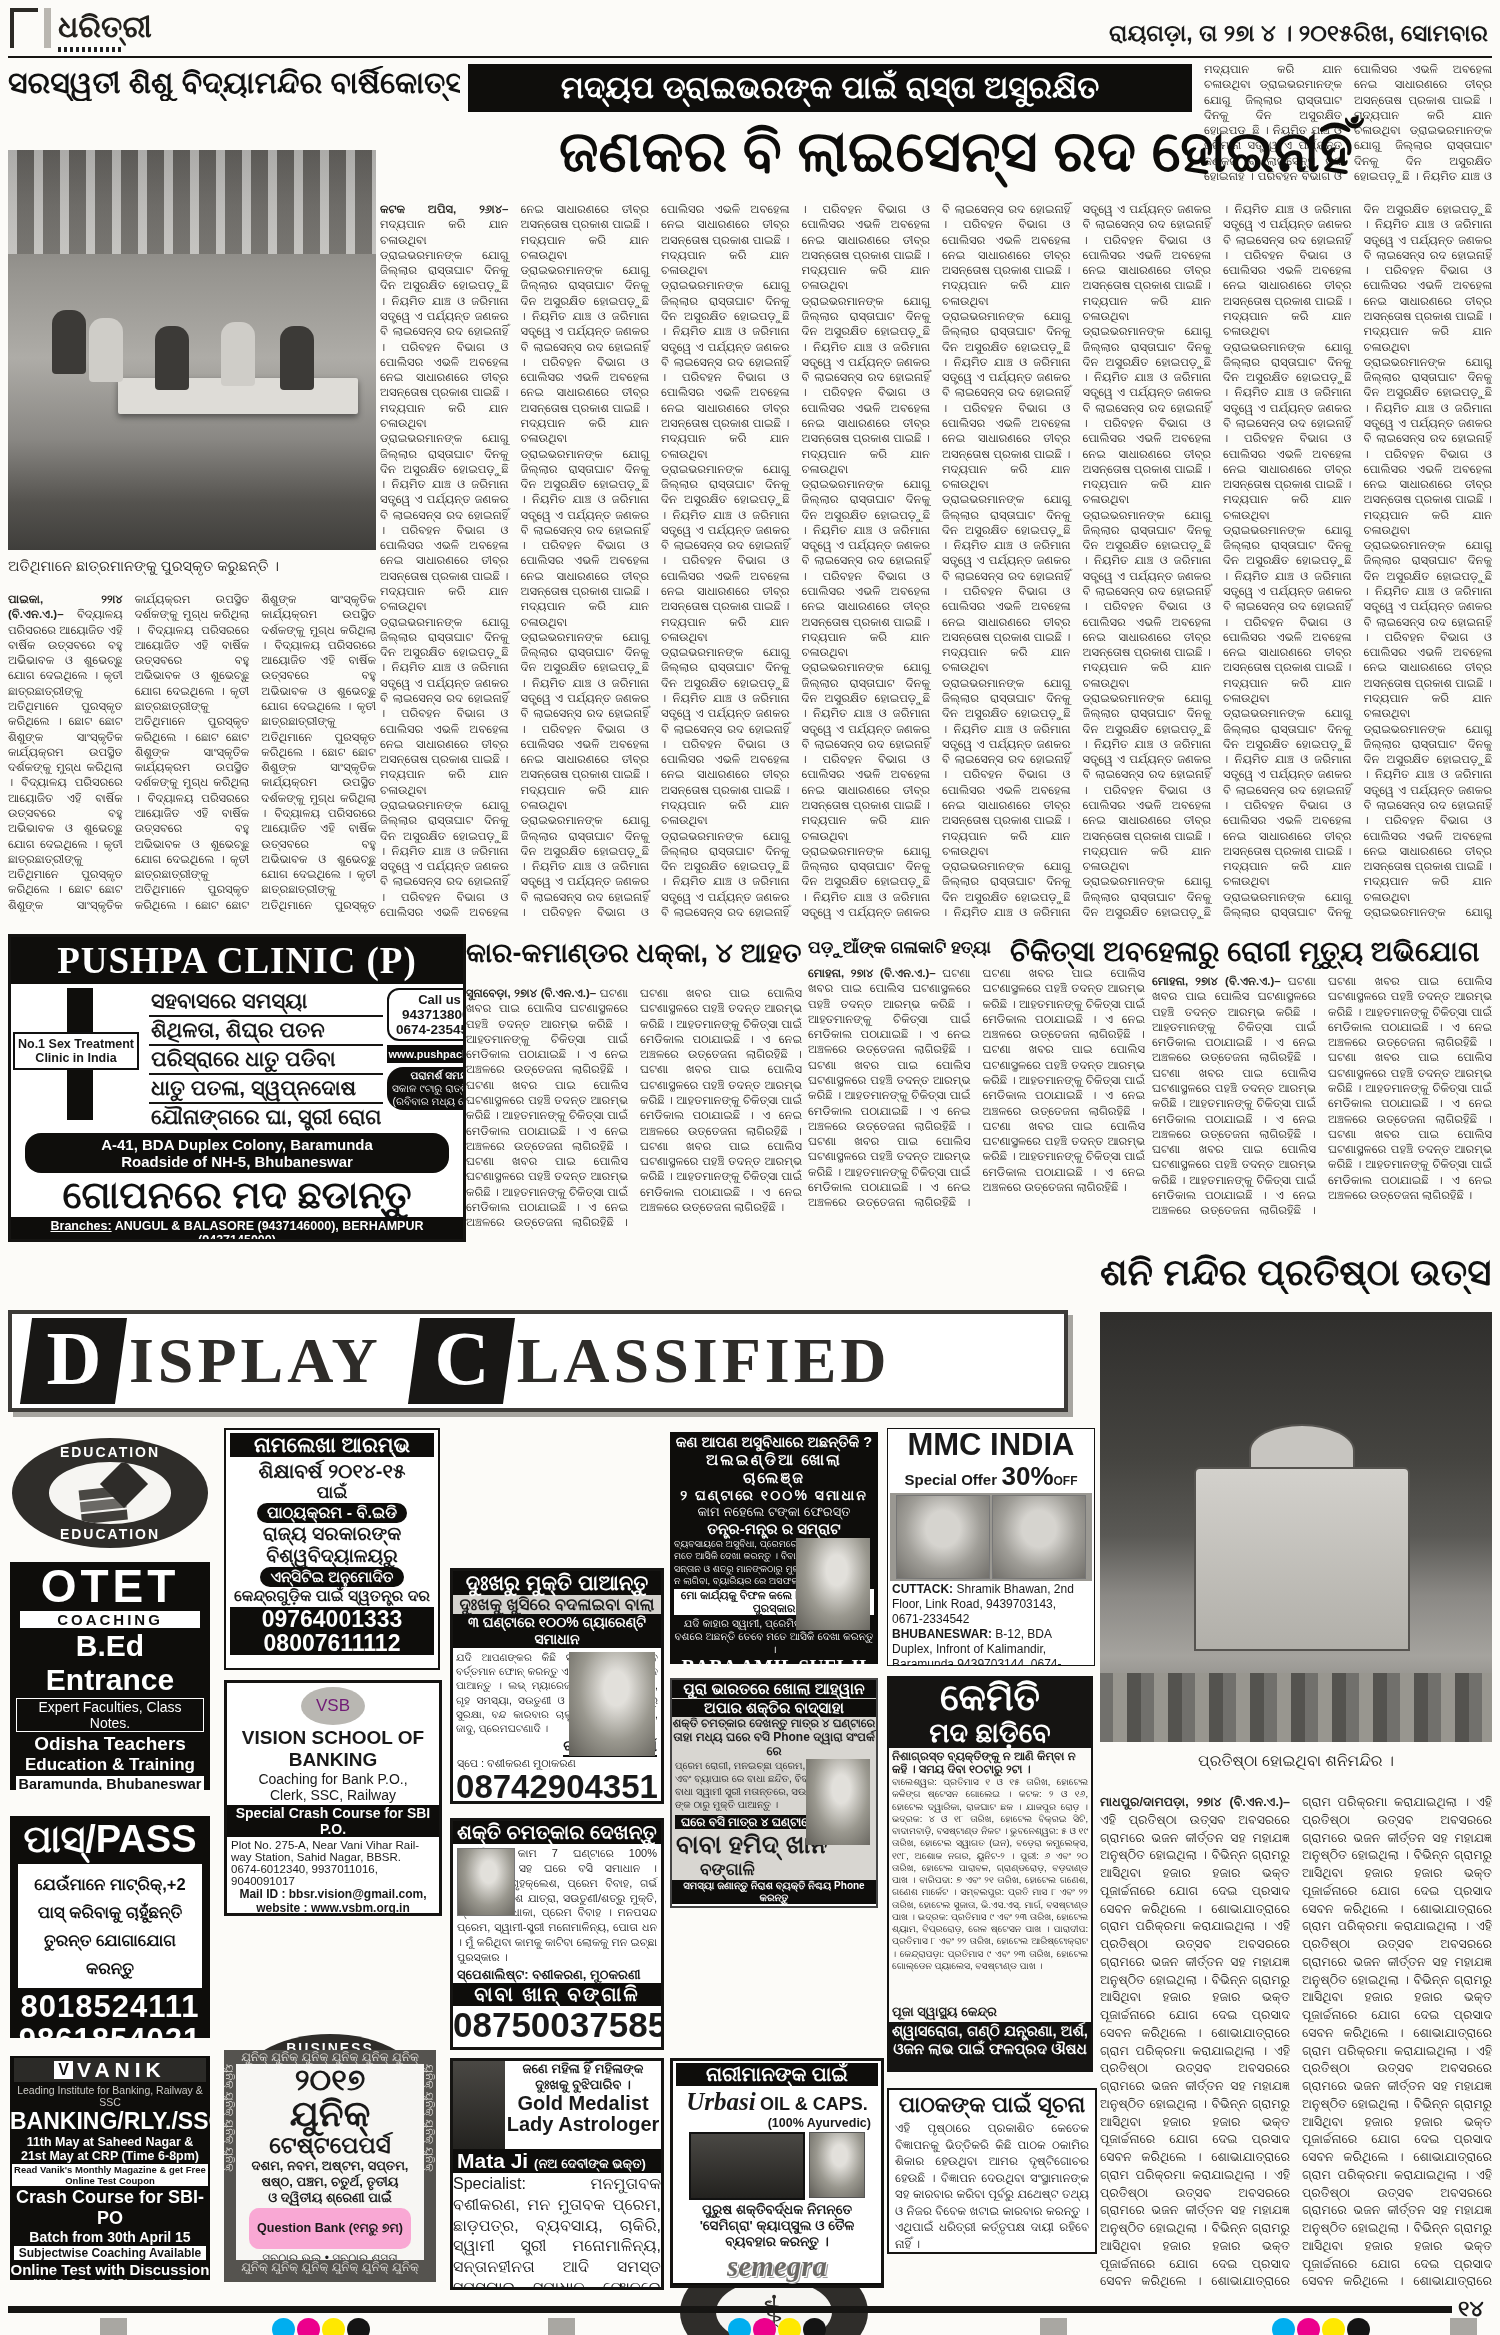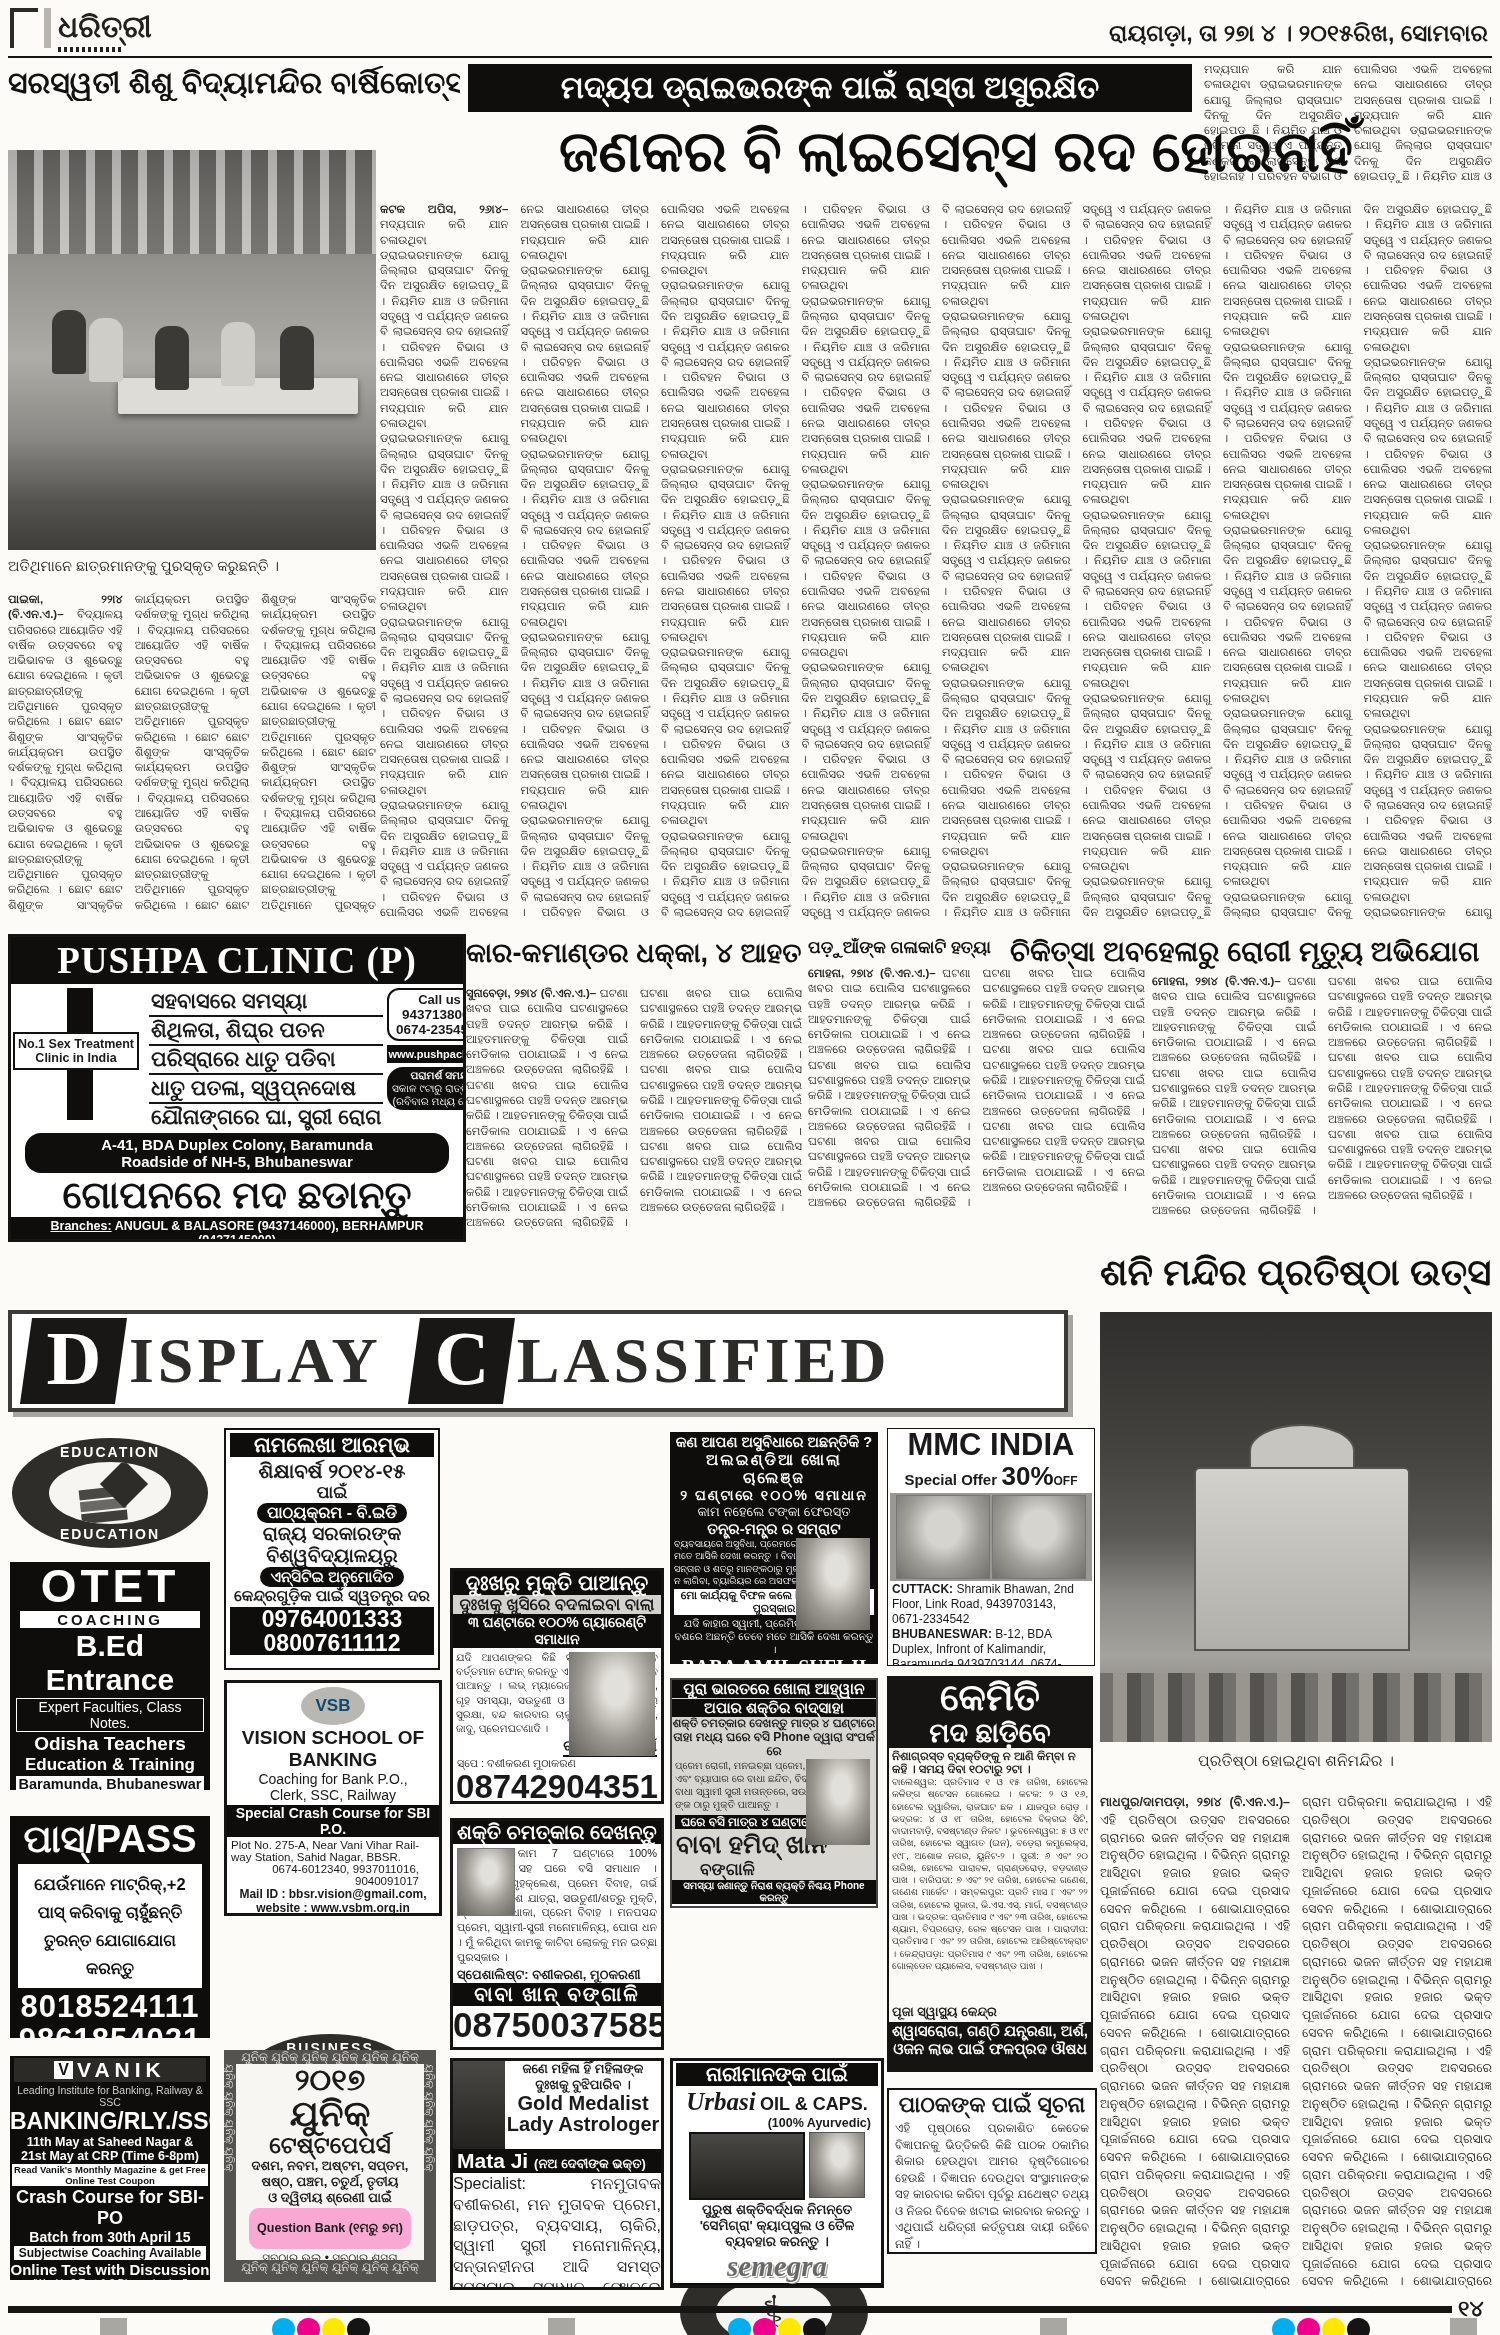--- a/index.html
+++ b/index.html
@@ -243,29 +243,29 @@
     <div class="b" style="font-size:19px;">ବିଶ୍ୱବିଦ୍ୟାଳୟରୁ</div>
     <div class="pill b" style="font-size:15px;">ଏନ୍‌ସିଟିଇ ଅନୁମୋଦିତ</div>
     <div class="b" style="font-size:15.5px;">କେନ୍ଦ୍ରଗୁଡ଼ିକ ପାଇଁ ସ୍ୱତନ୍ତ୍ର ଦର</div>
     <div class="blackbar" style="font-size:23px;margin:2px 4px 0;line-height:24px;">
       <div>09764001333</div>
       <div>08007611112</div>
     </div>
   </div>
 
   <div class="abs boxad ctr" style="left:224px;top:1680px;width:212px;height:230px;border-width:3px;">
-    <div style="width:64px;height:38px;border-radius:50%;background:#b9b7b2;color:#0c4a6e;font-weight:bold;font-size:17px;line-height:38px;margin:4px auto 2px;">VSB</div>
+    <div style="width:64px;height:38px;border-radius:50%;background:#b9b7b2;color:#701a75;font-weight:normal;font-size:17px;line-height:38px;margin:4px auto 2px;">VSB</div>
     <div class="b" style="font-size:19px;">VISION SCHOOL OF</div>
     <div class="b" style="font-size:19px;">BANKING</div>
     <div style="font-size:14px;">Coaching for Bank P.O.,</div>
     <div style="font-size:14px;">Clerk, SSC, Railway</div>
     <div class="blackbar" style="font-size:14px;margin:2px 0;">Special Crash Course for SBI P.O.</div>
     <div style="font-size:11.5px;text-align:left;padding:0 4px;">Plot No. 275-A, Near Vani Vihar Rail-</div>
     <div style="font-size:11.5px;text-align:left;padding:0 4px;">way Station, Sahid Nagar, BBSR.</div>
-    <div style="font-size:11.5px;text-align:right;padding:0 20px;">0674-6012340, 9937011016, 9040091017</div>
+    <div style="font-size:11.5px;text-align:left;padding:0 4px;">0674-6012340, 9937011016, 9040091017</div>
     <div class="b" style="font-size:12px;">Mail ID : bbsr.vision@gmail.com,</div>
     <div class="b" style="font-size:12px;">website : www.vsbm.org.in</div>
     <div class="blackbar" style="font-size:15px;letter-spacing:1px;">Hostel Facility available</div>
   </div>
 
   <div class="abs oval" style="left:236px;top:1924px;width:188px;height:112px;">
     <span class="arc top">BUSINESS</span>
     <div class="inner">
       <div style="width:42px;height:42px;border-radius:50%;background:radial-gradient(circle at 40% 35%,#d8d6d1,#8b8984);border:2px solid #55534f;"></div>
       <div style="width:0;height:0;border-left:9px solid transparent;border-right:9px solid transparent;border-bottom:22px solid #3c3a37;transform:rotate(45deg);margin-left:-10px;margin-top:-24px;"></div>

